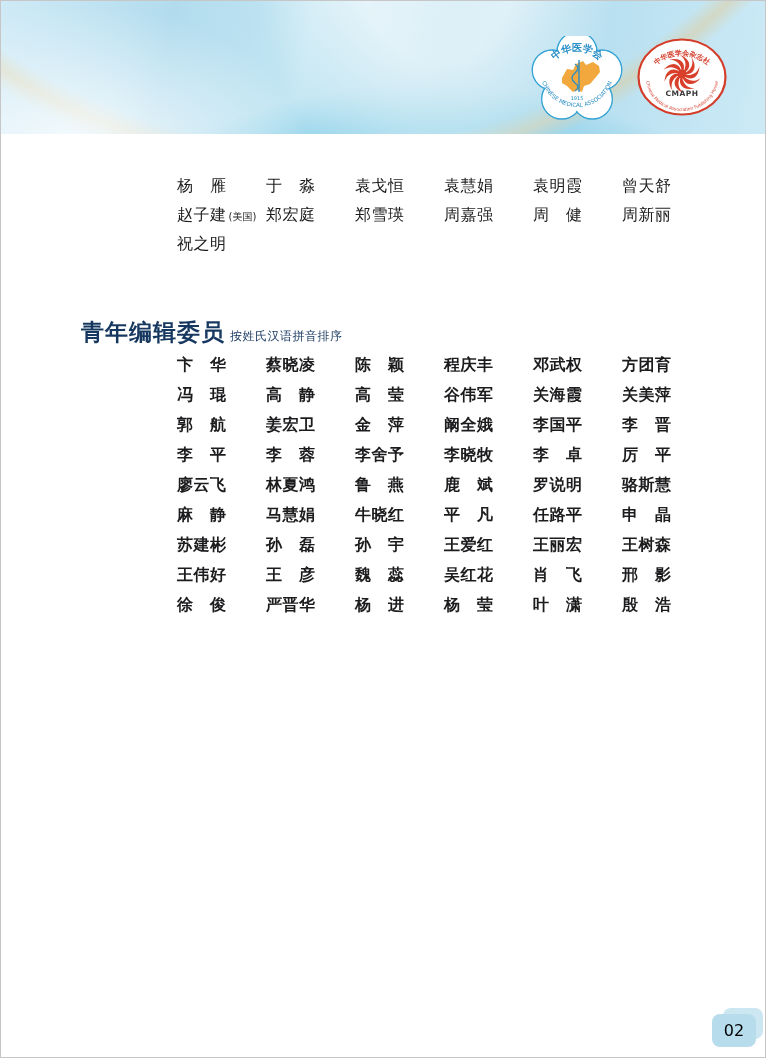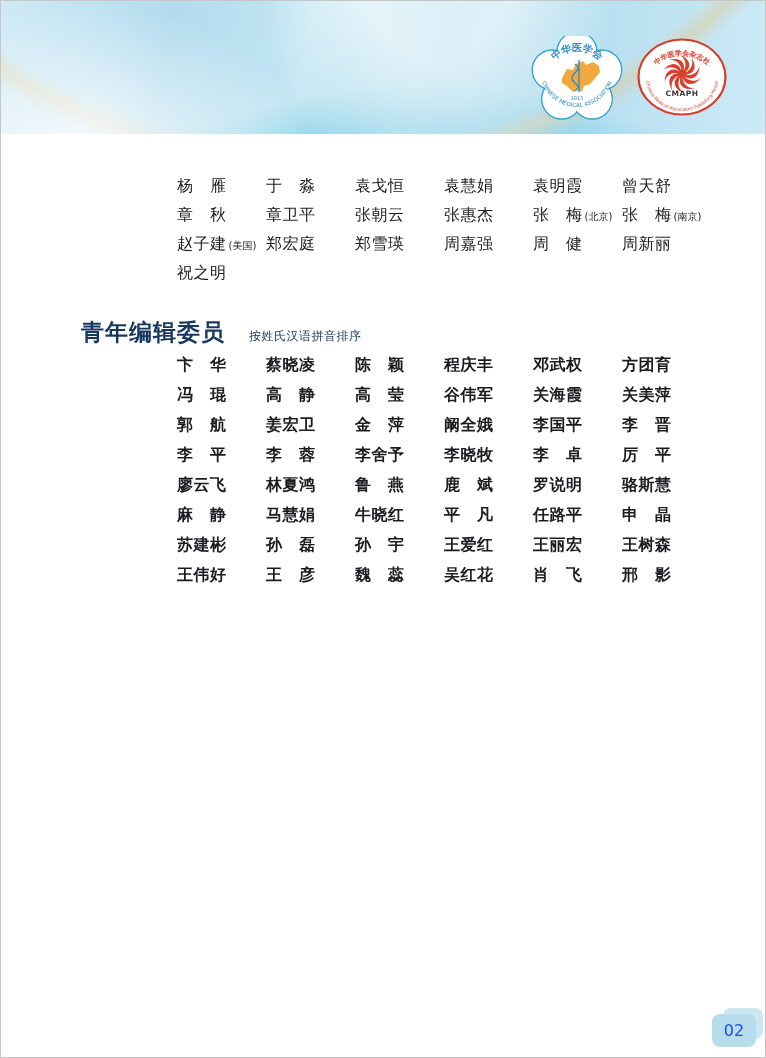--- a/index.html
+++ b/index.html
@@ -33,27 +33,27 @@
   .roster-top{top:170px;}
   .roster-top .roster-row{height:29px;line-height:29px;}
   .roster-youth{top:349px;font-weight:bold;}
   .roster-youth .roster-row{height:30px;line-height:30px;}
   .cell{display:inline-block;width:89px;white-space:nowrap;vertical-align:top;letter-spacing:0.5px;}
   .note{font-size:10px;letter-spacing:0;margin-left:2px;color:#1c1c1e;}
 
   
   .section-heading{position:absolute;left:80px;top:317px;height:28px;line-height:28px;white-space:nowrap;}
   .section-title{font-size:23px;font-weight:bold;color:#16375f;letter-spacing:1px;}
-  .section-note{font-size:12px;color:#16375f;margin-left:24px;letter-spacing:0.5px;}
+  .section-note{font-size:12px;color:#16375f;margin-left:5px;letter-spacing:0.5px;}
 
   
   .badge-back{position:absolute;left:722px;top:1007px;width:40px;height:31px;border-radius:8px;background:#cde7f2;}
   .badge-main{
     position:absolute;left:711px;top:1013px;width:44px;height:33px;border-radius:8px;
-    background:#b7dcec;color:#1d4ed8;font-size:16px;text-align:center;line-height:33px;
+    background:#b7dcec;color:#000000;font-size:16px;text-align:center;line-height:33px;
   }
 </style>
 </head>
 <body>
 
 <div class="page">
 
   <div class="header-band">
 
     <div class="logo logo-cma">
@@ -118,38 +118,38 @@
         <path id="cmaphBottomArc" d="M 9,40 A 36,33 0 0 0 81,40" fill="none"></path>
         <text font-size="4.4" fill="#d43d2a">
           <textPath href="#cmaphBottomArc" startOffset="50%" text-anchor="middle">Chinese Medical Association Publishing House</textPath>
         </text>
       </svg>
     </div>
   </div>
 
   <div class="roster roster-top" id="roster-top">
       <div class="roster-row"><span class="cell">杨　雁</span><span class="cell">于　淼</span><span class="cell">袁戈恒</span><span class="cell">袁慧娟</span><span class="cell">袁明霞</span><span class="cell">曾天舒</span></div>
-      <div class="roster-row"><span class="cell">章　秋</span><span class="cell">章卫平</span><span class="cell">张朝云</span><span class="cell">张惠杰</span><span class="cell">张　梅<span class="note">(北京)</span></span><span class="cell">张　梅<span class="note">(南京)</span></span></div>
       <div class="roster-row"><span class="cell">赵子建<span class="note">(美国)</span></span><span class="cell">郑宏庭</span><span class="cell">郑雪瑛</span><span class="cell">周嘉强</span><span class="cell">周　健</span><span class="cell">周新丽</span></div>
       <div class="roster-row"><span class="cell">祝之明</span></div>
     </div>
 
   <div class="section-heading">
     <span class="section-title">青年编辑委员</span><span class="section-note">按姓氏汉语拼音排序</span>
   </div>
 
   <div class="roster roster-youth" id="roster-youth">
       <div class="roster-row"><span class="cell">卞　华</span><span class="cell">蔡晓凌</span><span class="cell">陈　颖</span><span class="cell">程庆丰</span><span class="cell">邓武权</span><span class="cell">方团育</span></div>
       <div class="roster-row"><span class="cell">冯　琨</span><span class="cell">高　静</span><span class="cell">高　莹</span><span class="cell">谷伟军</span><span class="cell">关海霞</span><span class="cell">关美萍</span></div>
       <div class="roster-row"><span class="cell">郭　航</span><span class="cell">姜宏卫</span><span class="cell">金　萍</span><span class="cell">阚全娥</span><span class="cell">李国平</span><span class="cell">李　晋</span></div>
       <div class="roster-row"><span class="cell">李　平</span><span class="cell">李　蓉</span><span class="cell">李舍予</span><span class="cell">李晓牧</span><span class="cell">李　卓</span><span class="cell">厉　平</span></div>
       <div class="roster-row"><span class="cell">廖云飞</span><span class="cell">林夏鸿</span><span class="cell">鲁　燕</span><span class="cell">鹿　斌</span><span class="cell">罗说明</span><span class="cell">骆斯慧</span></div>
       <div class="roster-row"><span class="cell">麻　静</span><span class="cell">马慧娟</span><span class="cell">牛晓红</span><span class="cell">平　凡</span><span class="cell">任路平</span><span class="cell">申　晶</span></div>
       <div class="roster-row"><span class="cell">苏建彬</span><span class="cell">孙　磊</span><span class="cell">孙　宇</span><span class="cell">王爱红</span><span class="cell">王丽宏</span><span class="cell">王树森</span></div>
       <div class="roster-row"><span class="cell">王伟好</span><span class="cell">王　彦</span><span class="cell">魏　蕊</span><span class="cell">吴红花</span><span class="cell">肖　飞</span><span class="cell">邢　影</span></div>
+      <div class="roster-row"><span class="cell">徐　俊</span><span class="cell">严晋华</span><span class="cell">杨　进</span><span class="cell">杨　莹</span><span class="cell">叶　潇</span><span class="cell">殷　浩</span></div>
     </div>
 
   <div class="badge-back"></div>
   <div class="badge-main">
     <span>02</span>
   </div>
 
 </div>
 
 </body></html>

